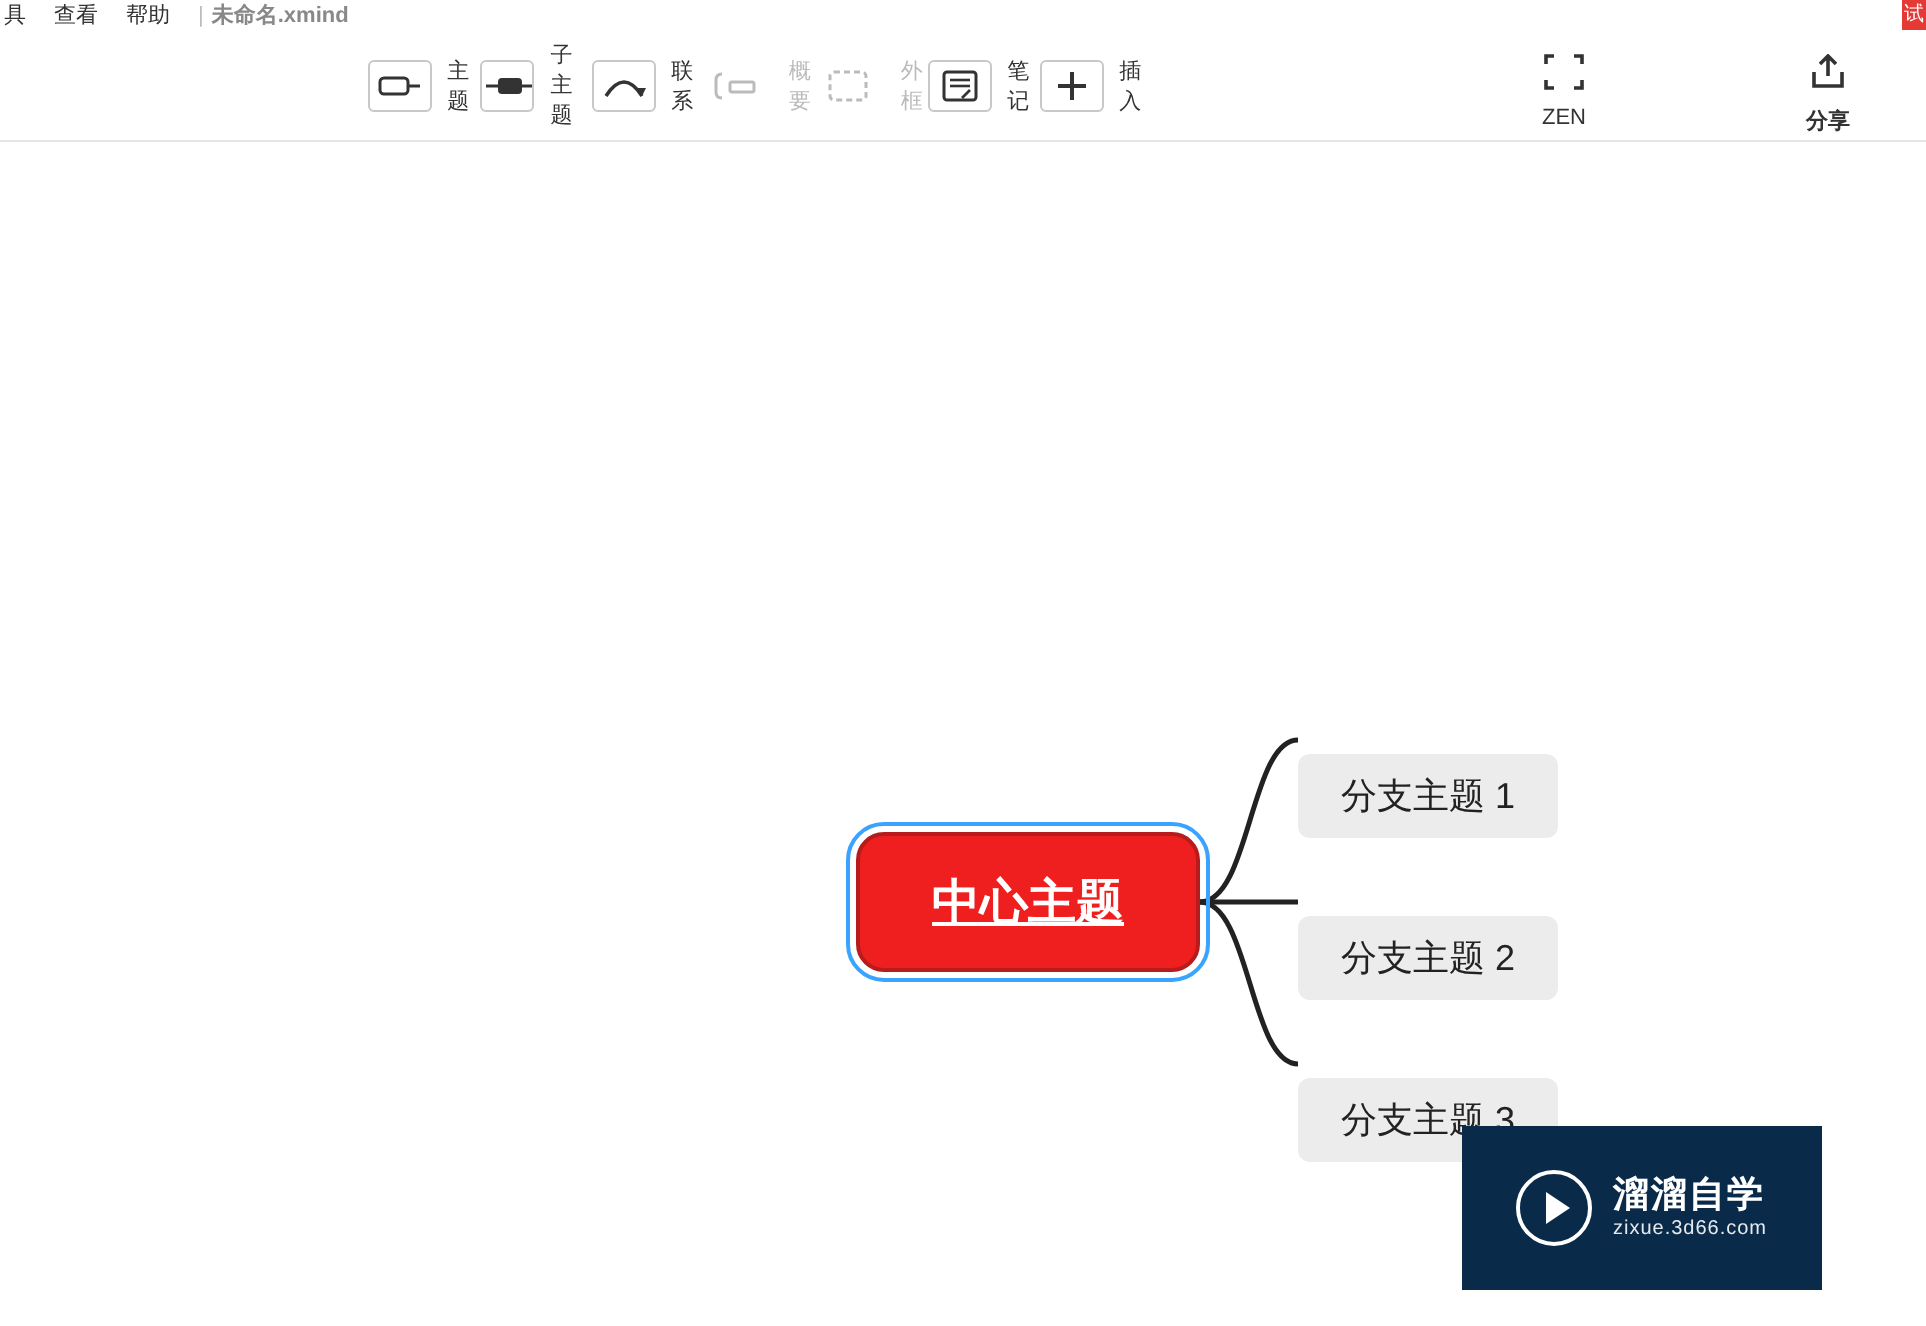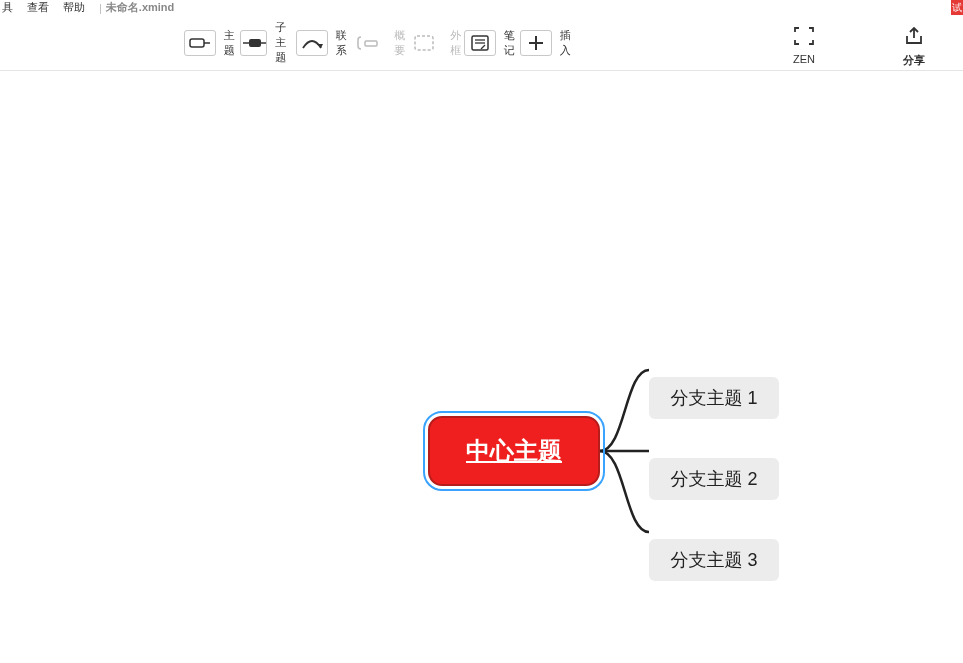--- a/index.html
+++ b/index.html
@@ -45,21 +45,21 @@
   .tool-btn .icon-box {
     width: 42px; height: 26px;
     border: 1px solid #c8c8c8; border-radius: 3px;
     display: flex; align-items: center; justify-content: center;
     background: #fff;
   }
   .tool-btn.disabled .icon-box { border-color: transparent; }
   .tool-btn .label { font-size: 11px; }
   .tool-right { position: absolute; display: flex; flex-direction: column; align-items: center; gap:4px; }
   .tool-right .icon-plain { width: 42px; height: 26px; display:flex; align-items:center; justify-content:center; }
-  .zen-btn { right: 138px; top: 8px; }
+  .zen-btn { right: 160px; top: 8px; }
   .share-btn { right: 28px; top: 8px; font-weight: bold; }
   .tool-right .label { font-size: 11px; color:#333; }
 
   
   .canvas {
     position: relative;
     width: 963px; height: 592px;
     background: #fff;
   }
 
@@ -240,13 +240,22 @@
     <path d="M600 380 C 625 380 625 380 649 380" stroke="#222" stroke-width="2.5" fill="none"></path>
     <path d="M600 380 C 625 380 625 461 649 461" stroke="#222" stroke-width="2.5" fill="none"></path>
   </svg>
 
   <div class="central-topic">中心主题</div>
 
   <div class="branch branch-1">分支主题 1</div>
   <div class="branch branch-2">分支主题 2</div>
   <div class="branch branch-3">分支主题 3</div>
 
+  <div class="watermark">
+    <div class="play-circle">
+        <div class="play-tri"></div>
+      </div>
+    <div class="wm-text">
+      <span class="wm-title">溜溜自学</span>
+      <span class="wm-url">zixue.3d66.com</span>
+    </div>
+  </div>
 </div>
 
 </body></html>

